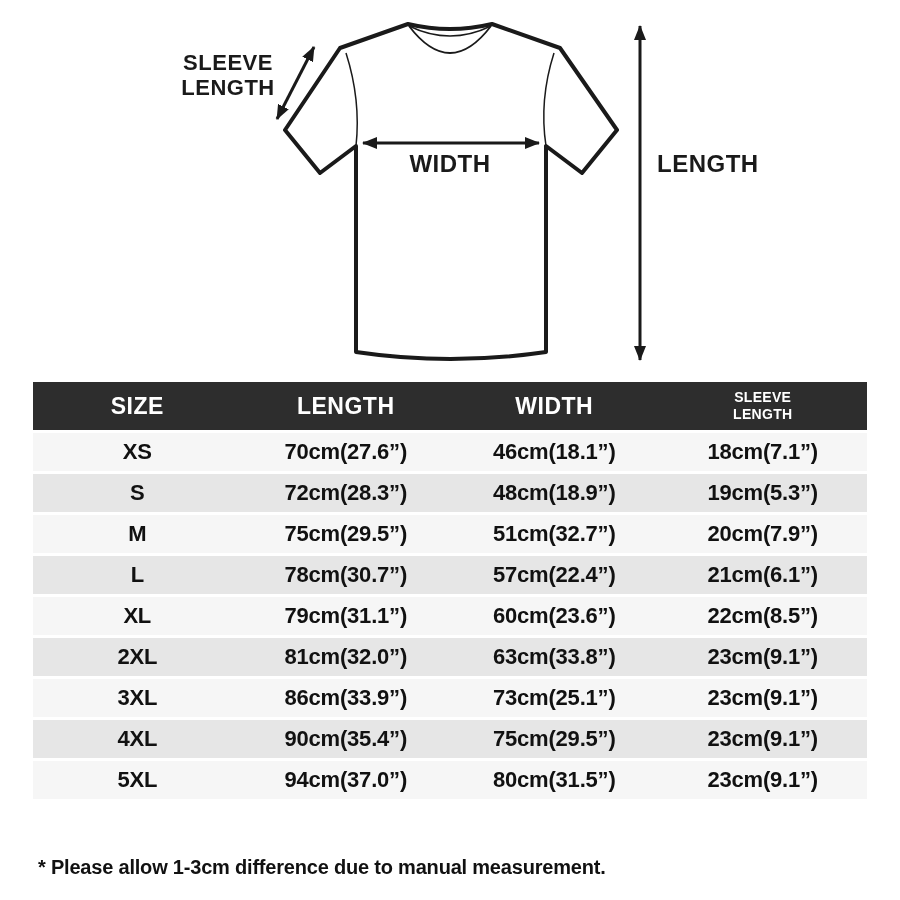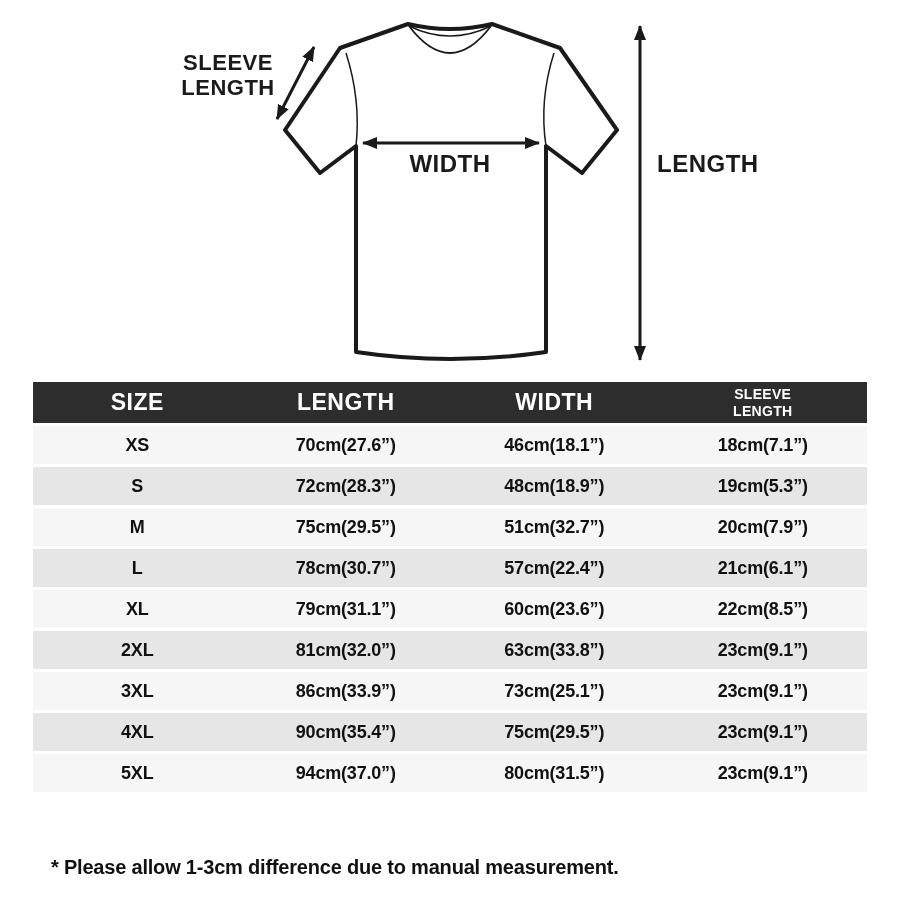--- a/index.html
+++ b/index.html
@@ -36,51 +36,50 @@
   }
   table.size-table th {
     width: 25%;
     background: var(--header-bg);
     color: var(--header-text);
     font-weight: 700;
     font-size: 23px;
     letter-spacing: 0.5px;
     text-align: center;
     vertical-align: middle;
-    height: 41px;
+    height: 48px;
     line-height: 1.0;
   }
   table.size-table th.small {
     font-size: 14px;
     line-height: 1.2;
     white-space: pre-line;
     letter-spacing: 0.3px;
   }
   table.size-table td {
     text-align: center;
     vertical-align: middle;
     font-weight: 700;
-    font-size: 18px;
+    font-size: 22px;
     letter-spacing: -0.2px;
     color: var(--ink);
     height: 38px;
   }
   table.size-table tbody tr:nth-child(odd) td { background: var(--row-light); }
   table.size-table tbody tr:nth-child(even) td { background: var(--row-dark); }
 
   
   .footnote {
     position: absolute;
     top: 856px;
     left: 38px;
     font-weight: 700;
     font-size: 20px;
     letter-spacing: -0.2px;
     color: var(--ink);
-    margin-left: 13px;
   }
 </style>
 </head>
 <body style="--header-bg: #2d2d2d; --header-text: #ffffff; --row-light: #f6f6f6; --row-dark: #e6e6e6; --ink: #111111;">
 
 <div class="page">
 
   <svg class="diagram-svg" width="900" height="380" viewBox="0 0 900 380">
     <defs>
       <marker id="ah" markerUnits="userSpaceOnUse" markerWidth="15" markerHeight="12" refX="14" refY="6" orient="auto-start-reverse">

